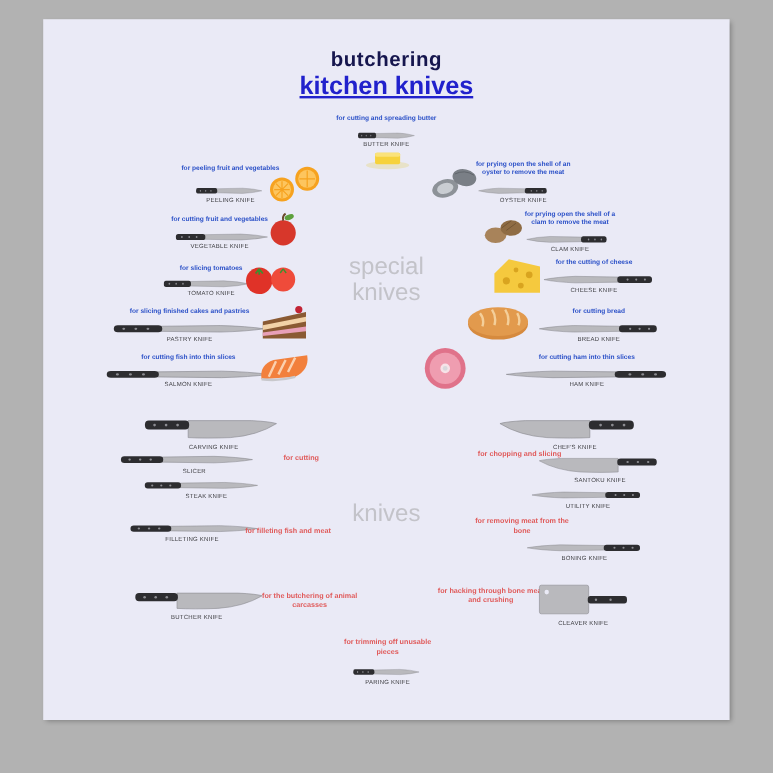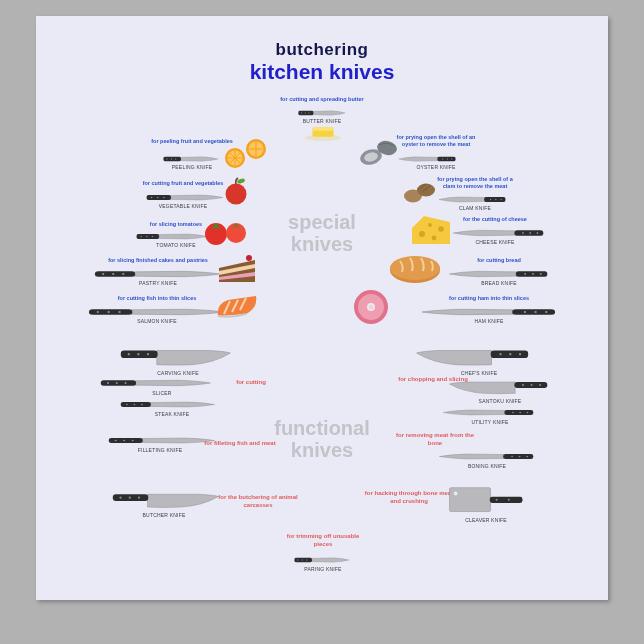--- a/index.html
+++ b/index.html
@@ -1,21 +1,21 @@
 <!DOCTYPE html>
 <html><head>
 <meta charset="utf-8">
 <style>
   html,body{margin:0;padding:0;}
   .stage{position:relative;width:644px;height:644px;background:#b2b2b2;font-family:"Liberation Sans",sans-serif;overflow:hidden;}
   .poster{position:absolute;left:36px;top:16px;width:572px;height:584px;background:#eaeaf6;box-shadow:2px 2px 4px rgba(0,0,0,.28);}
   .abs{position:absolute;}
   .eyebrow{font-size:17px;font-weight:bold;color:#16164e;text-align:center;letter-spacing:.5px;}
   .main-title{font-size:21px;font-weight:bold;color:#2121cc;text-align:center;}
-  .sec{font-size:20px;font-weight:bold;color:#c3c3c9;text-align:center;line-height:1.08;}
+  .sec{font-size:20px;font-weight:normal;color:#c3c3c9;text-align:center;line-height:1.08;}
   .desc{font-weight:bold;text-align:center;line-height:1.3;}
   .blue{color:#2d52c8;font-size:5.5px;}
   .red{color:#e05b5b;font-size:6px;}
   .kname{font-size:5px;color:#3c3c40;text-align:center;letter-spacing:.2px;}
   .knife{display:block;}
   .flip{transform:scaleX(-1);}
 </style>
 </head>
 <body>
 
@@ -106,28 +106,27 @@
       <circle cx="21" cy="19" r="4" fill="#f7e3e8"></circle>
         <circle cx="21" cy="19" r="2" fill="#d8d8dc"></circle>
     </symbol>
   </defs>
 </svg>
 
 <div class="stage">
   <div class="poster">
 
     <div class="abs eyebrow" style="left:126px;top:24px;width:320px;">butchering</div>
-    <div class="abs main-title" style="left:126px;top:44px;width:320px;">kitchen knives</div>
+    <div class="abs main-title" style="left:126px;top:44px;width:320px;text-decoration:underline;">kitchen knives</div>
 
     <div class="abs sec" style="left:226px;top:196px;width:120px;">
       <div>special</div>
       <div>knives</div>
     </div>
     <div class="abs sec" style="left:226px;top:402px;width:120px;">
-      <div>functional</div>
       <div>knives</div>
     </div>
 
     <div class="abs desc blue" style="left:226px;top:80px;width:120px;">for cutting and spreading butter</div>
     <svg class="abs knife" style="left:262px;top:93px;width:48px;height:8px;">
         <use href="#knife-straight" width="100%" height="100%"></use>
       </svg>
     <div class="abs kname" style="left:226px;top:102px;width:120px;">BUTTER KNIFE</div>
     <svg class="abs" style="left:268px;top:108px;width:38px;height:18px;">
         <use href="#food-butter" width="100%" height="100%"></use>

